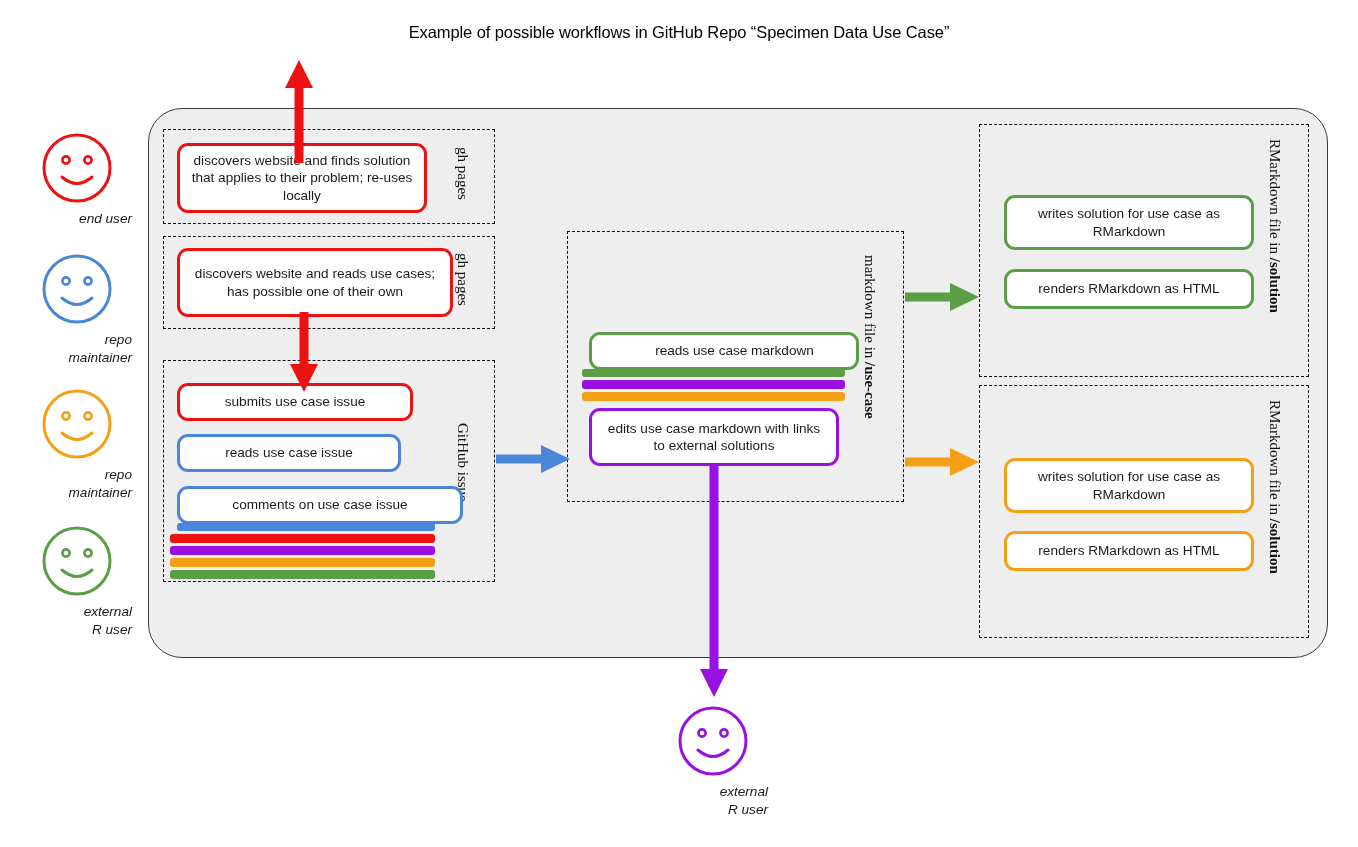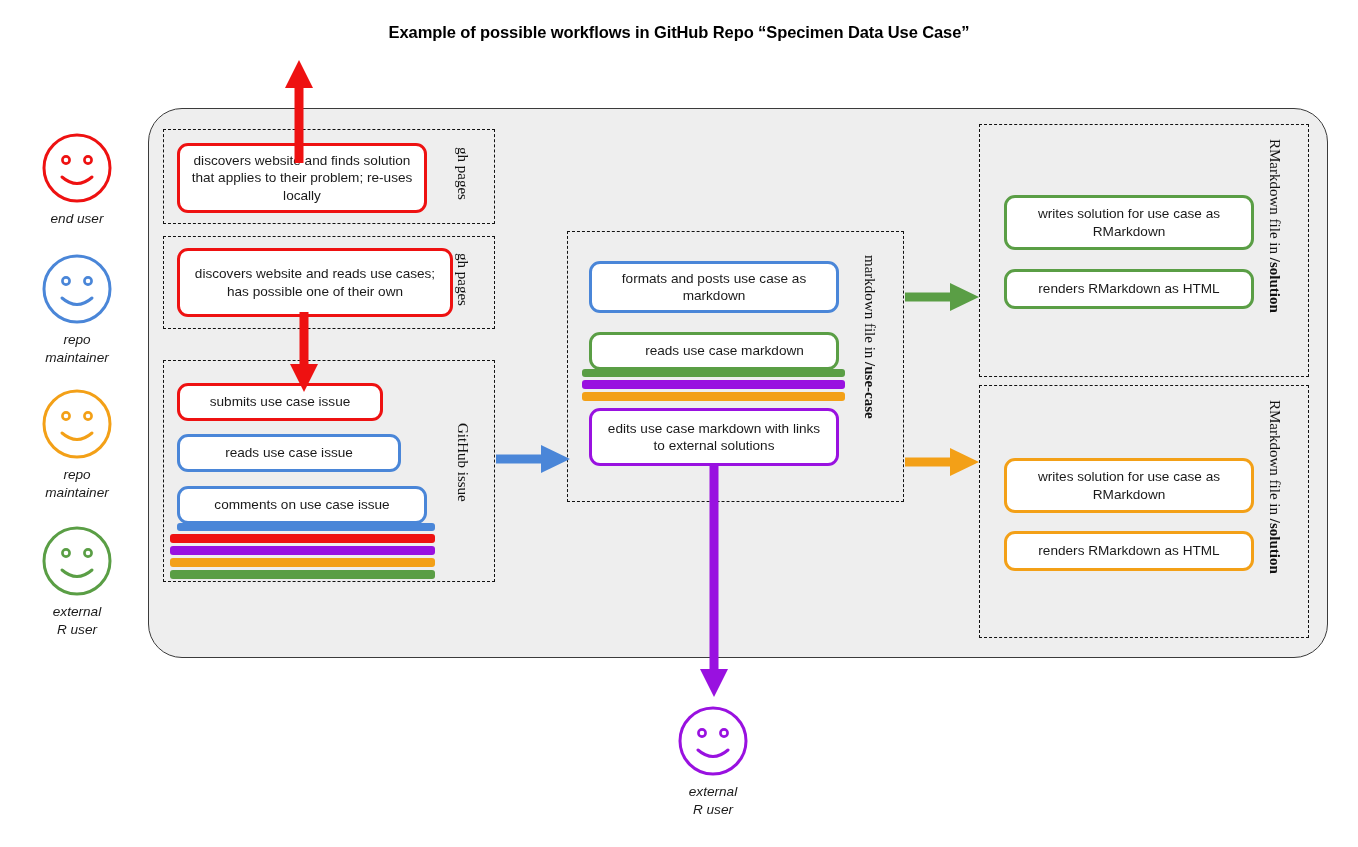--- a/index.html
+++ b/index.html
@@ -8,21 +8,21 @@
     background:#ffffff;
     font-family:"Liberation Sans", sans-serif;
     overflow:hidden;
   }
   #stage{position:relative;width:1358px;height:847px;}
 
   
   .title{
     position:absolute;left:0;top:23px;width:1358px;
     text-align:center;
-    font-size:16.5px;font-weight:bold;color:#000;
+    font-size:16.5px;font-weight:normal;color:#000;
     letter-spacing:-0.1px;
   }
 
   
   .canvas{
     position:absolute;left:148px;top:108px;
     width:1180px;height:550px;
     background:#eeeeee;
     border:1.6px solid #3b3b3b;
     border-radius:34px;
@@ -76,20 +76,21 @@
   .arrow{position:absolute;overflow:visible;}
 
   
   .legend-item{position:absolute;width:110px;text-align:center;}
   .face{display:block;margin:0 auto;}
   .legend-cap{
     margin-top:6px;
     font-size:13.6px;font-style:italic;color:#1a1a1a;
     line-height:1.3;
     white-space:pre-line;
+    text-align:right;
   }
 </style>
 </head>
 <body>
 
 <div id="stage">
 
   <div class="title">Example of possible workflows in GitHub Repo “Specimen Data Use Case”</div>
 
   <div class="legend-item" style="left:22px;top:132px;">
@@ -147,44 +148,41 @@
   <div class="group" style="left:163px;top:236px;width:332px;height:93px;">
     <div class="vlabel" style="left:307px;top:16px;">gh pages</div>
   </div>
   <div class="box red" style="left:177px;top:248px;width:276px;height:69px;">
     <span>discovers website and reads use cases; has possible one of their own</span>
   </div>
 
   <div class="group" style="left:163px;top:360px;width:332px;height:222px;">
     <div class="vlabel" style="left:307px;top:62px;">GitHub issue</div>
   </div>
-  <div class="box red" style="left:177px;top:383px;width:206px;height:38px;">
+  <div class="box red" style="left:177px;top:383px;width:236px;height:38px;">
     <span>submits use case issue</span>
   </div>
   <div class="box blue" style="left:177px;top:434px;width:224px;height:38px;">
     <span>reads use case issue</span>
   </div>
-  <div class="box blue" style="left:177px;top:486px;width:250px;height:38px;">
+  <div class="box blue" style="left:177px;top:486px;width:286px;height:38px;">
     <span>comments on use case issue</span>
   </div>
   <div class="bar blue" style="left:177px;top:523px;width:258px;height:8px;"></div>
   <div class="bar red" style="left:170px;top:534px;width:265px;height:9px;"></div>
   <div class="bar purple" style="left:170px;top:546px;width:265px;height:9px;"></div>
   <div class="bar orange" style="left:170px;top:558px;width:265px;height:9px;"></div>
   <div class="bar green" style="left:170px;top:570px;width:265px;height:9px;"></div>
 
   <div class="group" style="left:567px;top:231px;width:337px;height:271px;">
     <div class="vlabel" style="left:310px;top:23px;">
       <span>markdown file in </span><b>/use-case</b>
     </div>
   </div>
-  <div class="box blue" style="left:589px;top:261px;width:250px;height:52px;">
-    <span>formats and posts use case as markdown</span>
-  </div>
-  <div class="box green" style="left:589px;top:332px;width:250px;height:38px;padding-left:30px;">
+  <div class="box green" style="left:589px;top:332px;width:270px;height:38px;padding-left:30px;">
     <span>reads use case markdown</span>
   </div>
   <div class="bar green" style="left:582px;top:369px;width:263px;height:8px;"></div>
   <div class="bar purple" style="left:582px;top:380px;width:263px;height:9px;"></div>
   <div class="bar orange" style="left:582px;top:392px;width:263px;height:9px;"></div>
   <div class="box purple" style="left:589px;top:408px;width:250px;height:58px;justify-content:center;">
     <span>edits use case markdown with links to external solutions</span>
   </div>
 
   <div class="group" style="left:979px;top:124px;width:330px;height:253px;">

